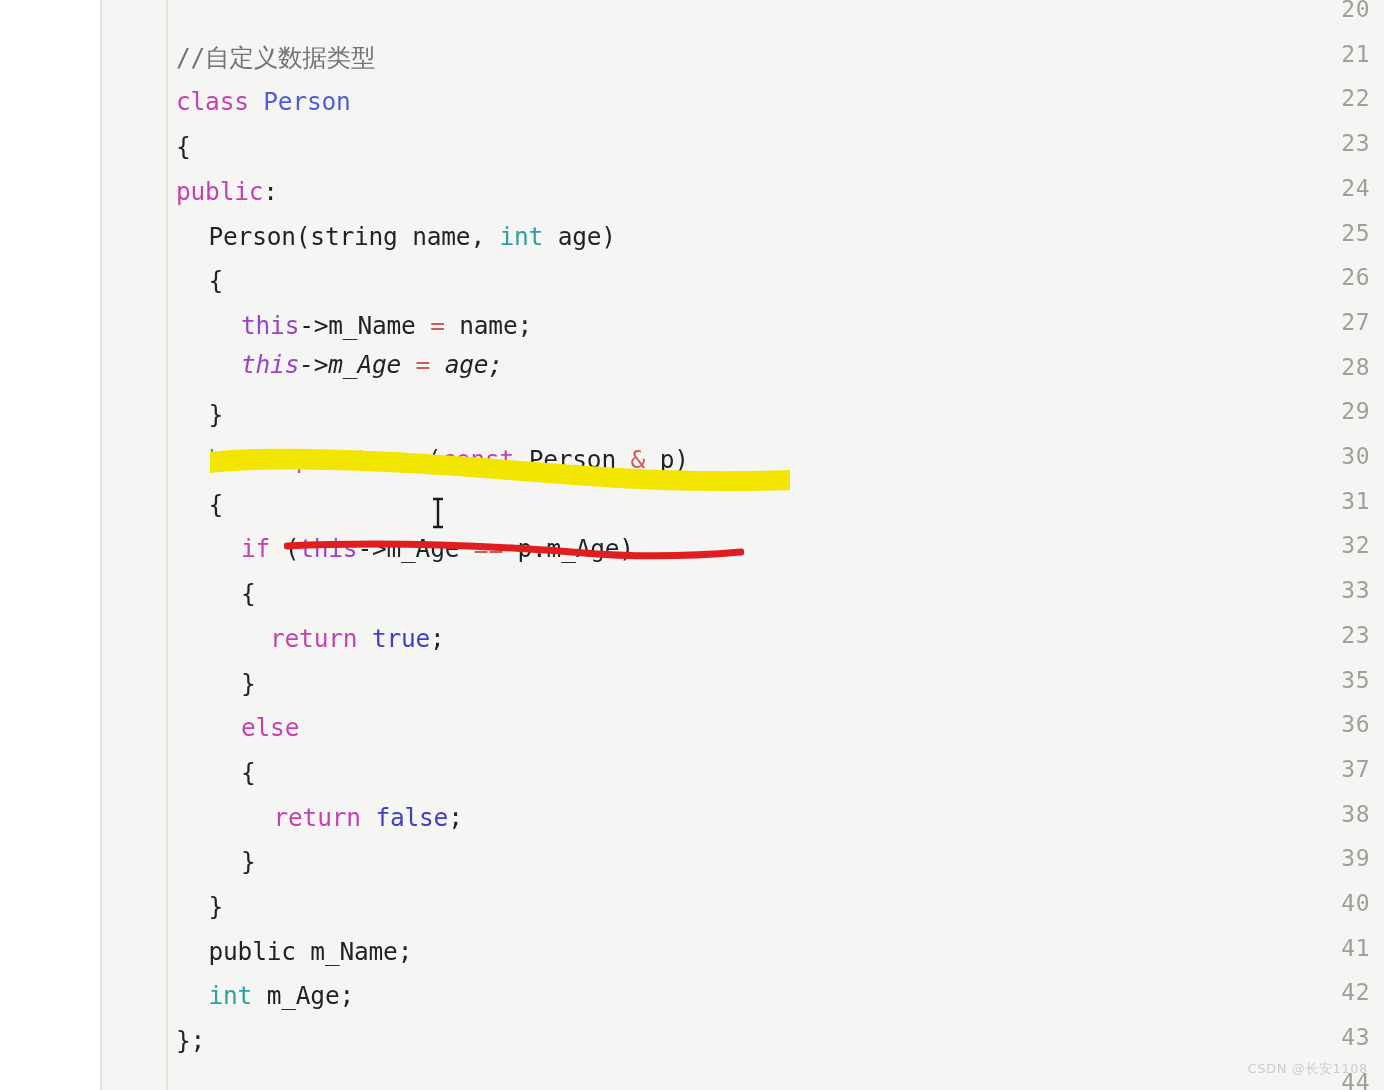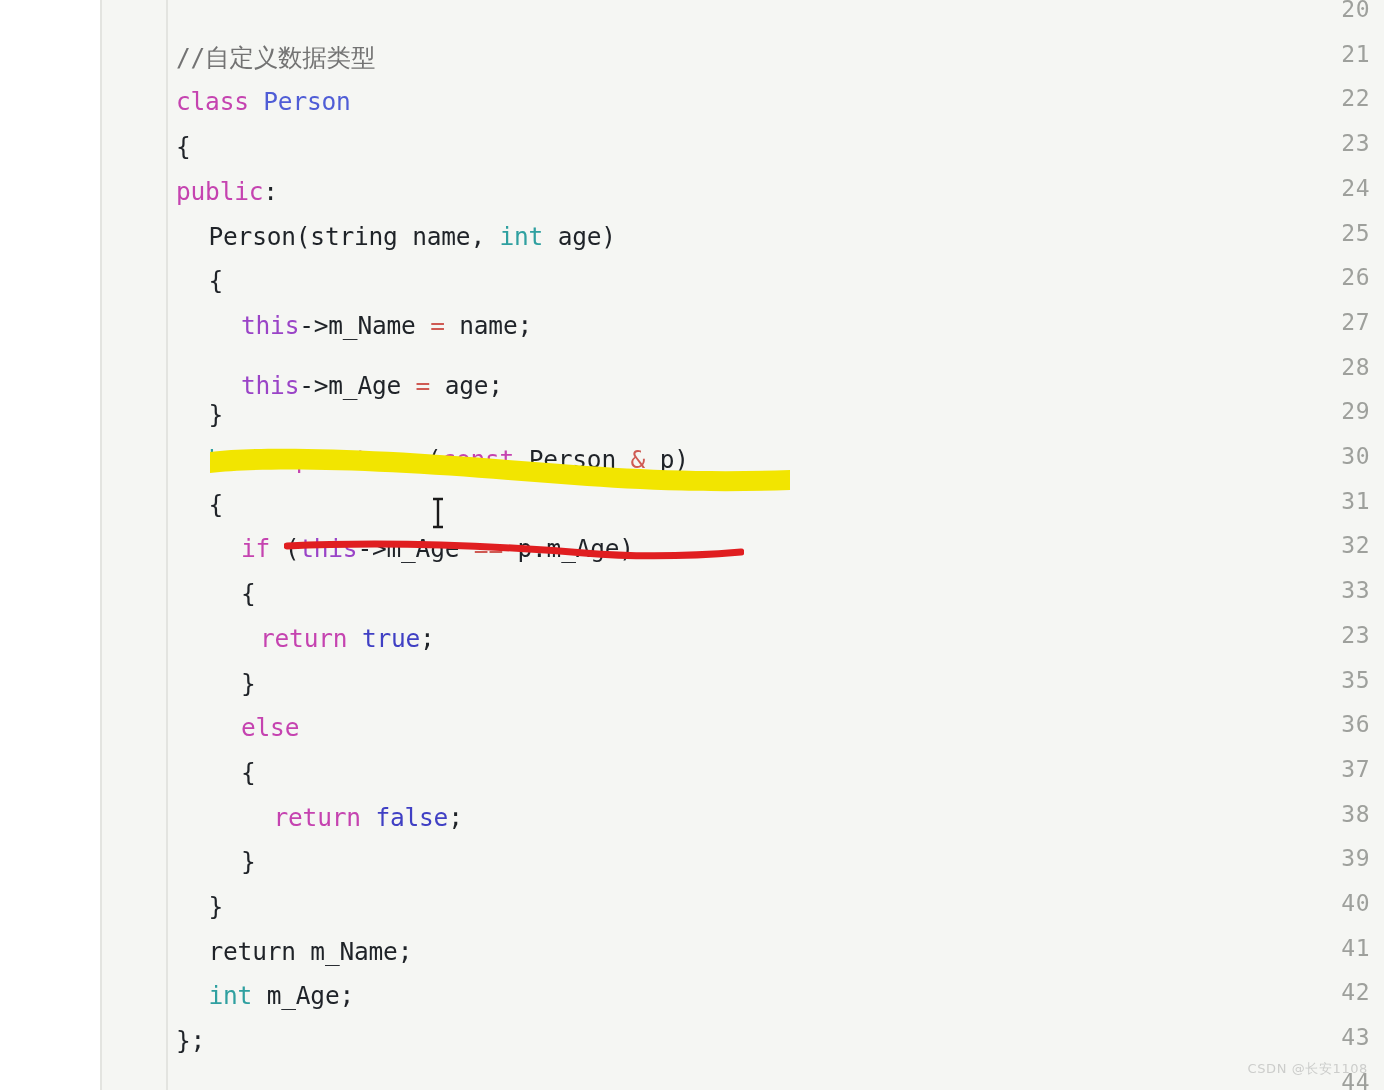--- a/index.html
+++ b/index.html
@@ -153,34 +153,34 @@
 
   <div id="code-layer">
       <div class="code-row" style="top: 1px; left: 176px;"></div>
       <div class="code-row" style="top: 45.7px; left: 176px;"><span class="t-comment">//自定义数据类型</span></div>
       <div class="code-row" style="top: 90.4px; left: 176px;"><span class="t-keyword">class </span><span class="t-classname">Person</span></div>
       <div class="code-row" style="top: 135.1px; left: 176px;"><span class="t-plain">{</span></div>
       <div class="code-row" style="top: 179.8px; left: 176px;"><span class="t-keyword">public</span><span class="t-plain">:</span></div>
       <div class="code-row" style="top: 224.5px; left: 208.5px;"><span class="t-plain">Person(string name, </span><span class="t-type">int</span><span class="t-plain"> age)</span></div>
       <div class="code-row" style="top: 269.2px; left: 208.5px;"><span class="t-plain">{</span></div>
       <div class="code-row" style="top: 313.9px; left: 241px;"><span class="t-this">this</span><span class="t-plain">-&gt;m_Name </span><span class="t-op">=</span><span class="t-plain"> name;</span></div>
-      <div class="code-row" style="top: 374px; left: 241px;"><span class="t-this">this</span><span class="t-plain">-&gt;m_Age </span><span class="t-op">=</span><span class="t-plain"> age;</span></div>
+      <div class="code-row" style="top: 353px; left: 241px; font-style: italic;"><span class="t-this">this</span><span class="t-plain">-&gt;m_Age </span><span class="t-op">=</span><span class="t-plain"> age;</span></div>
       <div class="code-row" style="top: 403.3px; left: 208.5px;"><span class="t-plain">}</span></div>
       <div class="code-row" style="top: 448px; left: 208.5px;"><span class="t-type">bool</span><span class="t-plain"> </span><span class="t-keyword">operator</span><span class="t-op">==</span><span class="t-plain">(</span><span class="t-keyword">const</span><span class="t-plain"> Person </span><span class="t-amp">&amp;</span><span class="t-plain"> p)</span></div>
       <div class="code-row" style="top: 492.7px; left: 208.5px;"><span class="t-plain">{</span></div>
       <div class="code-row" style="top: 537.4px; left: 241px;"><span class="t-keyword">if</span><span class="t-plain"> (</span><span class="t-this">this</span><span class="t-plain">-&gt;m_Age </span><span class="t-op">==</span><span class="t-plain"> p.m_Age)</span></div>
       <div class="code-row" style="top: 582.1px; left: 241px;"><span class="t-plain">{</span></div>
-      <div class="code-row" style="top: 626.8px; left: 260px;"><span class="t-keyword">return</span><span class="t-plain"> </span><span class="t-bool">true</span><span class="t-plain">;</span></div>
+      <div class="code-row" style="top: 626.8px; left: 270px;"><span class="t-keyword">return</span><span class="t-plain"> </span><span class="t-bool">true</span><span class="t-plain">;</span></div>
       <div class="code-row" style="top: 671.5px; left: 241px;"><span class="t-plain">}</span></div>
       <div class="code-row" style="top: 716.2px; left: 241px;"><span class="t-keyword">else</span></div>
       <div class="code-row" style="top: 760.9px; left: 241px;"><span class="t-plain">{</span></div>
       <div class="code-row" style="top: 805.6px; left: 273.5px;"><span class="t-keyword">return</span><span class="t-plain"> </span><span class="t-bool">false</span><span class="t-plain">;</span></div>
       <div class="code-row" style="top: 850.3px; left: 241px;"><span class="t-plain">}</span></div>
       <div class="code-row" style="top: 895px; left: 208.5px;"><span class="t-plain">}</span></div>
-      <div class="code-row" style="top: 939.7px; left: 208.5px;"><span class="t-plain">return m_Name;</span></div>
+      <div class="code-row" style="top: 939.7px; left: 208.5px;"><span class="t-plain">public m_Name;</span></div>
       <div class="code-row" style="top: 984.4px; left: 208.5px;"><span class="t-type">int</span><span class="t-plain"> m_Age;</span></div>
       <div class="code-row" style="top: 1029.1px; left: 176px;"><span class="t-plain">};</span></div>
       <div class="code-row" style="top: 1073.8px; left: 176px;"></div>
     </div>
 
   <svg id="yellow-marker" viewBox="0 0 584 52" preserveAspectRatio="none">
     <path d="M2,12 C60,5 180,10 300,20 C390,27 470,34 582,30 L582,50 C470,54 390,47 300,40 C180,30 60,26 2,33 Z" fill="#f2e500"></path>
   </svg>
 
   <svg id="red-underline" viewBox="0 0 460 26" preserveAspectRatio="none">

